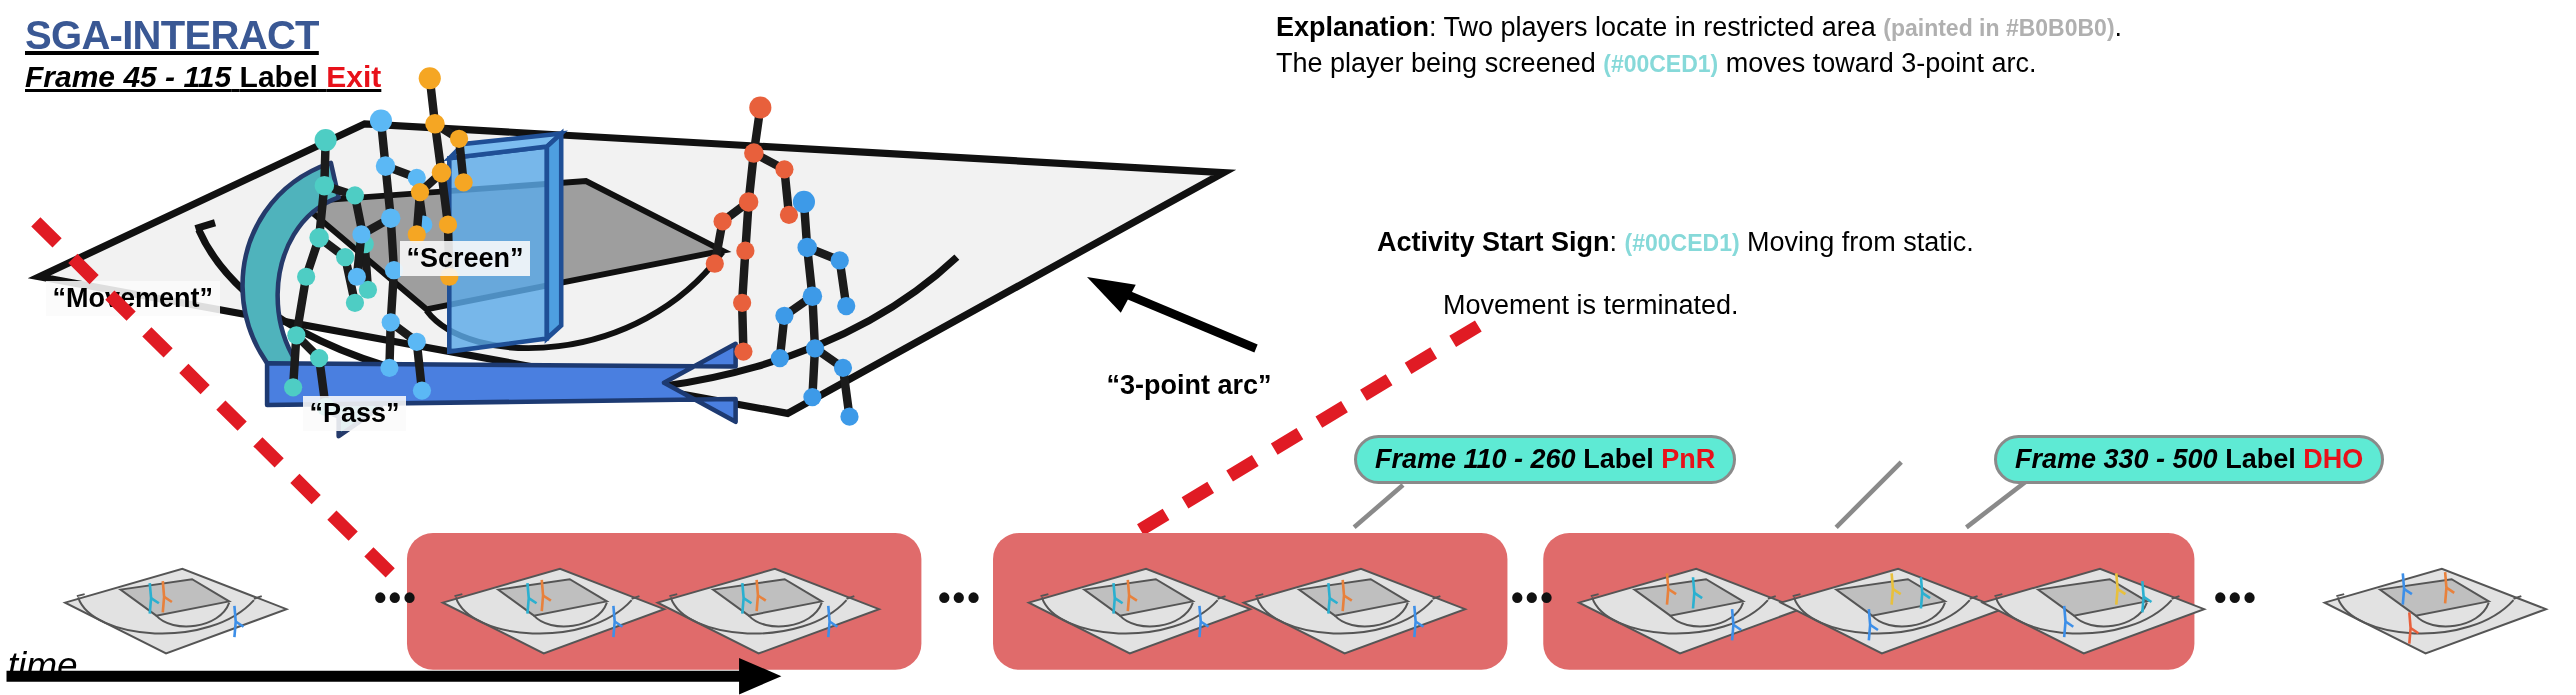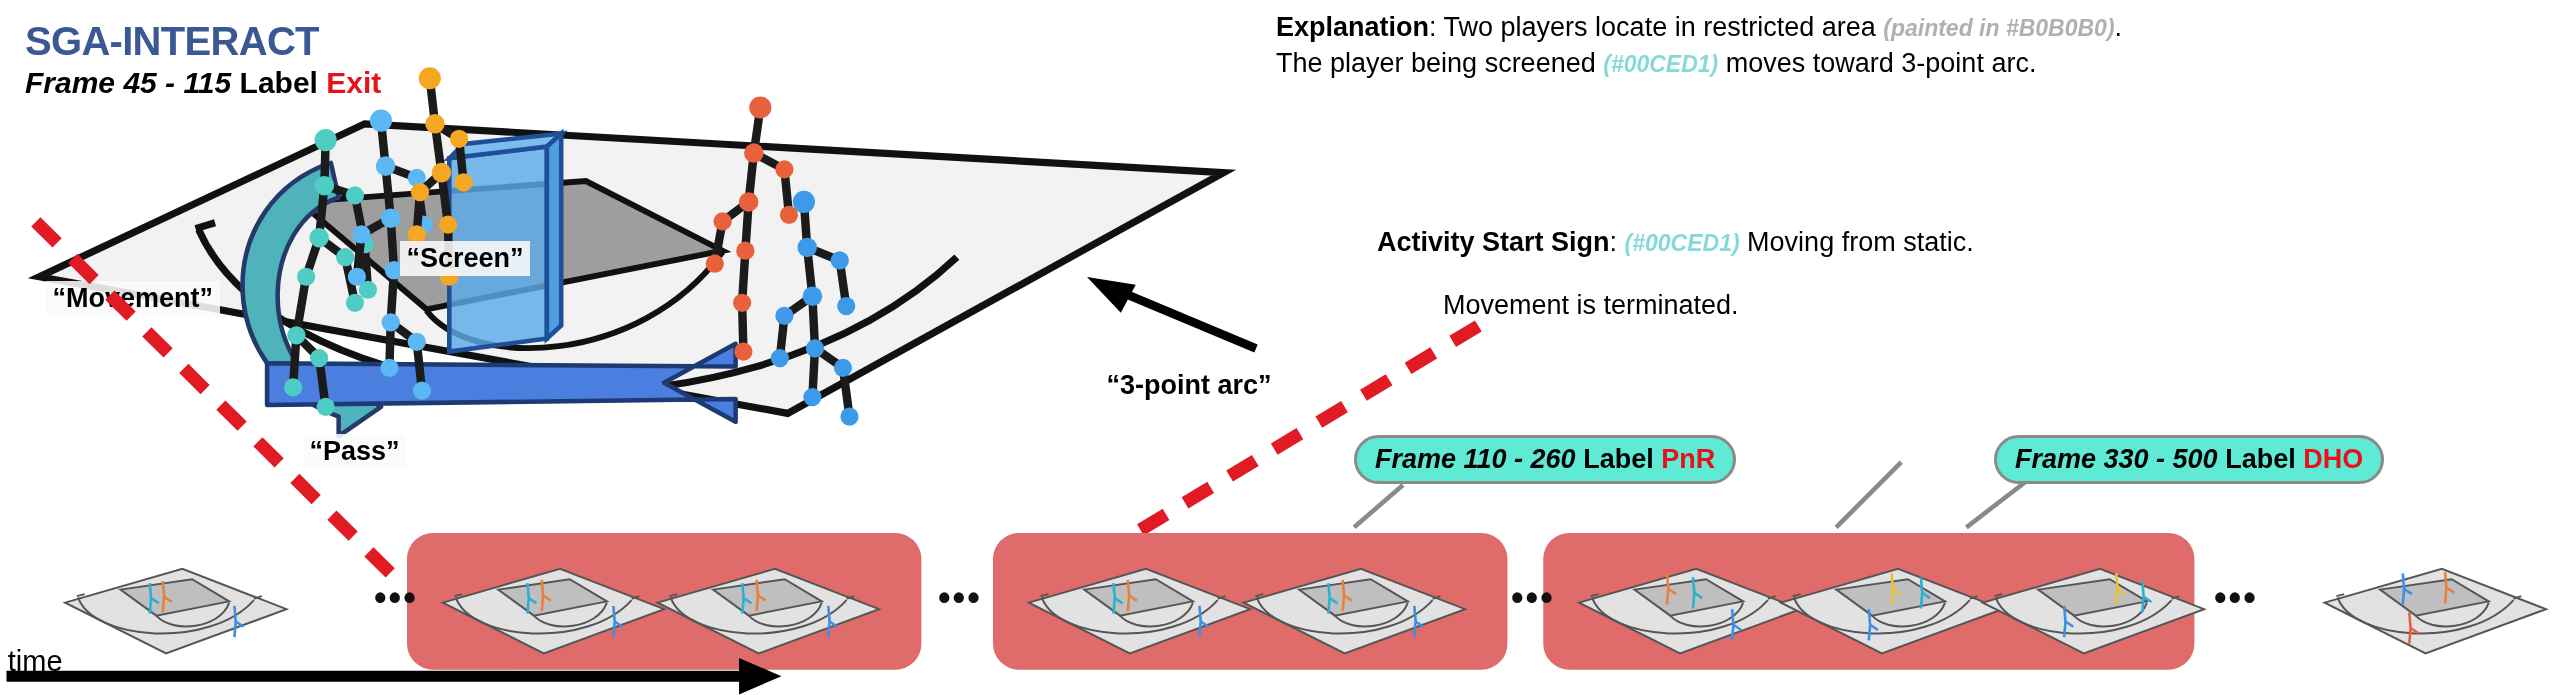--- a/index.html
+++ b/index.html
@@ -9,21 +9,21 @@
   body {
     width: 2576px; height: 695px;
     position: relative;
     overflow: hidden;
     font-family: "Liberation Sans", sans-serif;
     color: #000;
   }
   .abs { position: absolute; }
 
   
-  #title-block { left: 25px; top: 20px; }
+  #title-block { left: 25px; top: 14px; text-decoration: underline; }
   #page-title {
     font-size: 40px;
     font-weight: bold;
     color: #3a5894;
     letter-spacing: -0.7px;
     line-height: 1.05;
     white-space: nowrap;
   }
   #clip-caption {
     margin-top: 5.2px;
@@ -37,21 +37,21 @@
 
   
   #explanation-panel { left: 1276px; top: 10.4px; width: 1296px; }
   .exp-line {
     font-size: 27px;
     line-height: 1.33;
     white-space: nowrap;
     color: #000;
   }
   .exp-line b { font-weight: bold; }
-  .hexnote { font-style: italic; font-size: 23px; font-weight: bold; margin-top: 46px; }
+  .hexnote { font-size: 23px; font-weight: bold; margin-top: 46px; }
   .hex-gray { color: #b0b0b0; }
   .hex-dodger { color: #6cbcf5; }
   .hex-turq { color: #86d9d9; }
 
   #signs-block { left: 1345px; top: 225px; width: 1231px; }
   .sign-line {
     font-size: 27px;
     line-height: 1.32;
     white-space: nowrap;
   }
@@ -66,37 +66,38 @@
     position: absolute;
     font-size: 27px;
     font-weight: bold;
     color: #000;
     background: rgba(250,250,250,0.88);
     padding: 2px 6.5px;
     white-space: nowrap;
   }
   #label-movement { left: 46px; top: 171px; margin-top: 48px; }
   #label-screen   { left: 400px; top: 179px; }
-  #label-pass     { left: 303px; top: 372px; }
+  #label-pass     { left: 303px; top: 334px; }
   #label-3pt      { left: 1100px; top: 306px; background: transparent; }
 
   
   #timeline { left: 0; top: 521px; width: 2576px; height: 175px; }
   .dots {
     position: absolute;
     font-size: 36px;
     font-weight: bold;
     letter-spacing: 2px;
     color: #111;
     line-height: 1;
   }
   #time-axis-label {
     position: absolute;
     left: 7.8px; top: 124px;
-    font-size: 29px;
+    font-size: 37px;
+    font-style: italic;
     font-weight: normal;
   }
 
   
   .frame-bubble {
     position: absolute;
     border: 3.3px solid #8a8a8a;
     border-radius: 27px;
     background: #5eead4;
     padding: 6.5px 18px;

